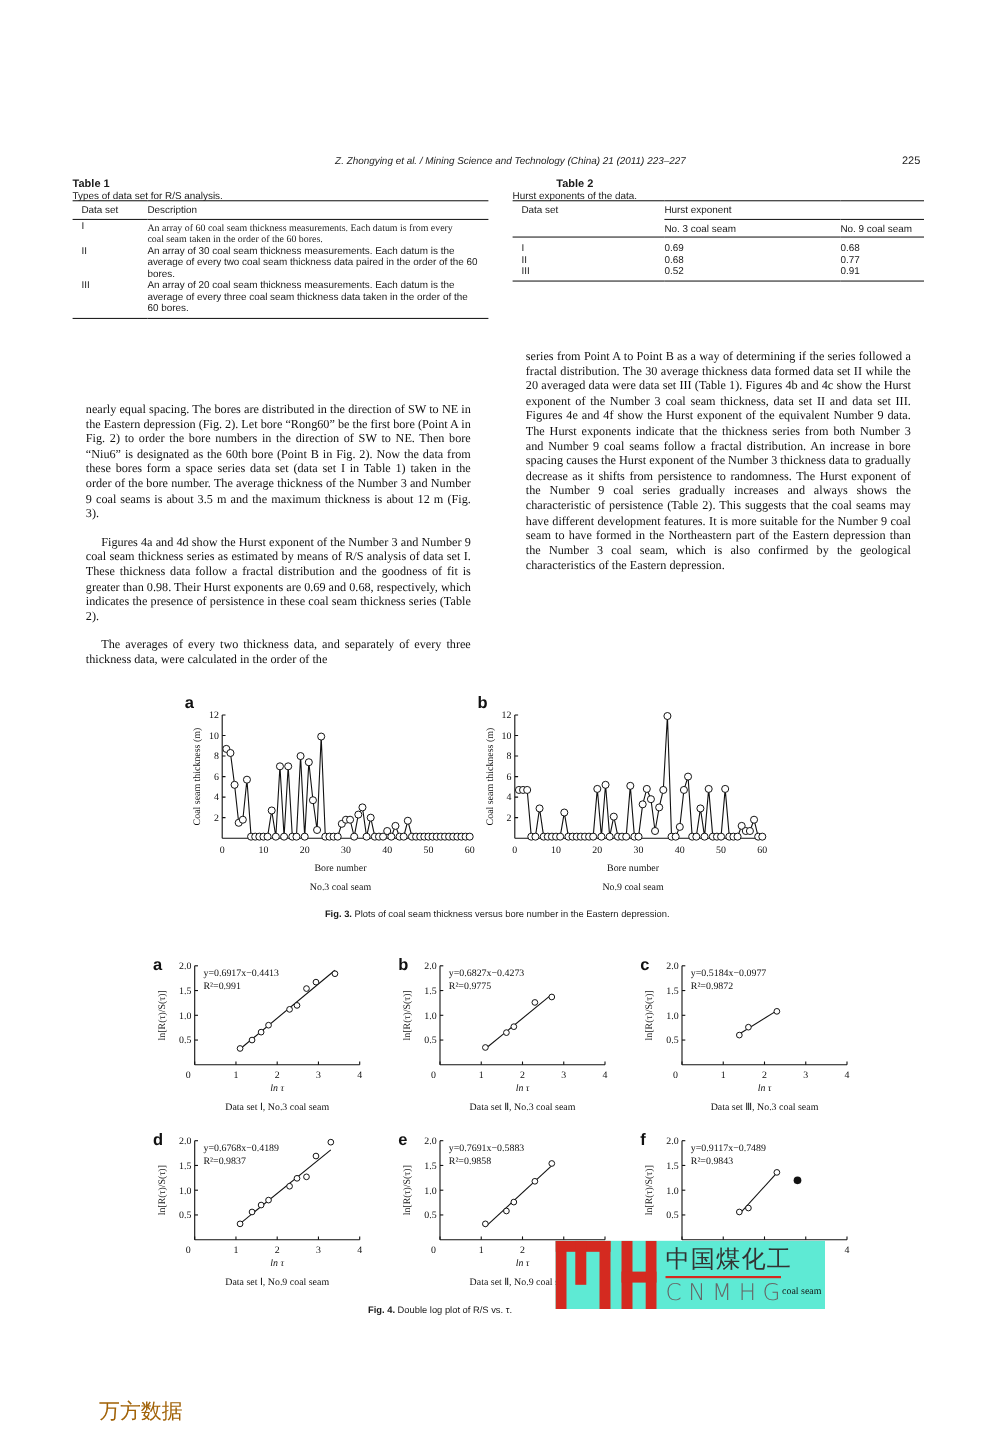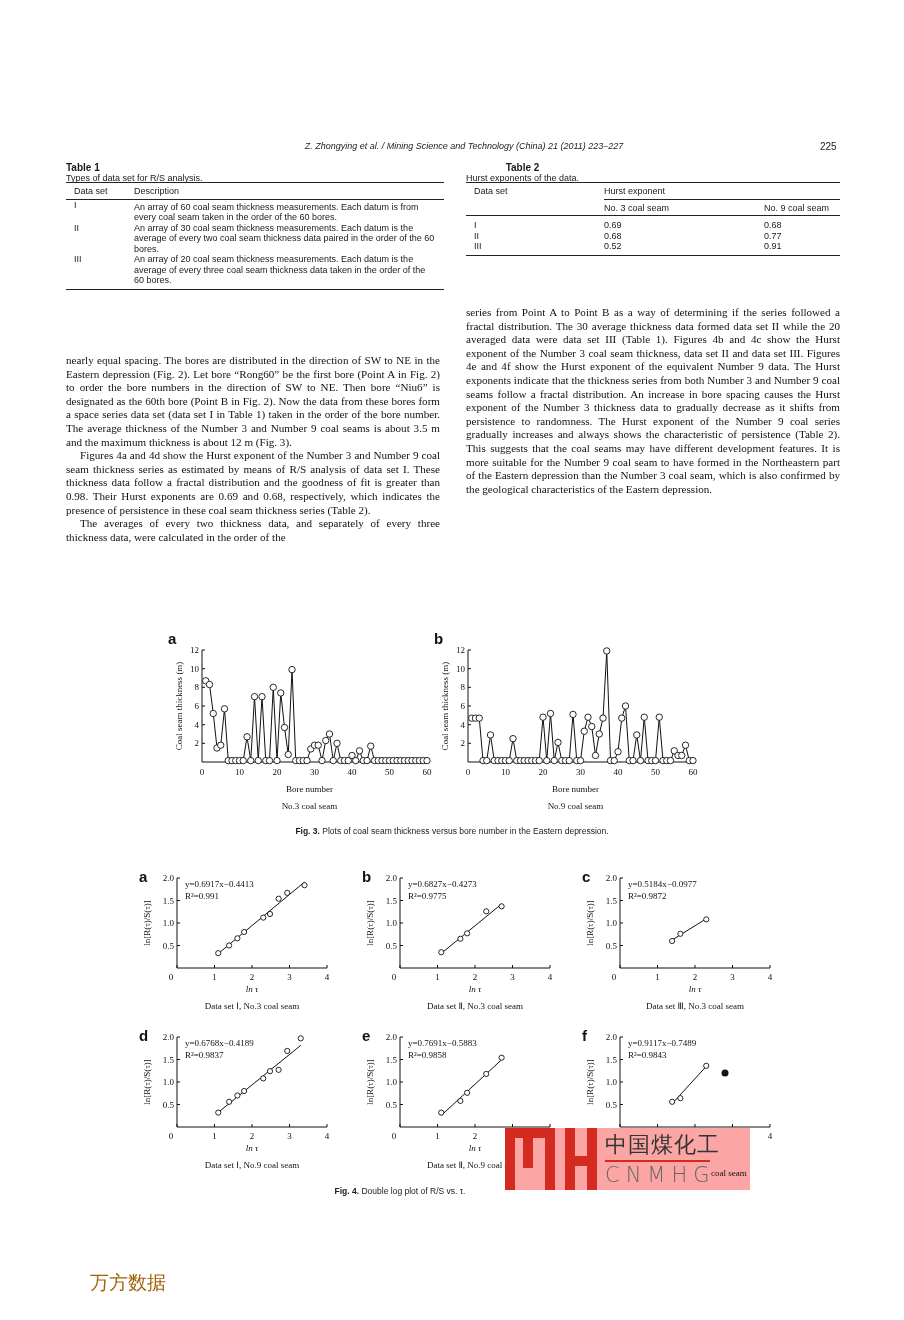--- a/index.html
+++ b/index.html
@@ -11,21 +11,21 @@
   .tbl-cap{font-size:9px;}
   table{border-collapse:collapse;font-size:9px;line-height:10.5px;}
   .t1{top:182px;left:66px;width:378px;border-top:1.5px solid #222;border-bottom:1.5px solid #222;}
   .t1 th{font-weight:normal;text-align:left;padding:3px 0 2px 0;border-bottom:1px solid #222;}
   .t1 td{vertical-align:top;padding:0;}
   .t1 .c1{width:60px;padding-left:8px;}
   .t2{top:182px;left:466px;width:374px;border-top:1.5px solid #222;border-bottom:1.5px solid #222;}
   .t2 th{font-weight:normal;text-align:left;padding:3px 0 2px 0;}
   .t2 td{padding:0;}
   .col{font-family:"Liberation Serif",serif;font-size:11.1px;line-height:13.6px;text-align:justify;color:#111;}
-  .col p{margin:0;}
+  .col p{margin:12px;}
   .col .ind{text-indent:14px;}
   .fig3cap,.fig4cap{font-size:8.5px;}
   .serif{font-family:"Liberation Serif",serif;}
   svg text{font-family:"Liberation Serif",serif;fill:#111;}
   .plabel{font-family:"Liberation Sans",sans-serif;font-weight:bold;font-size:15px;}
   .wm-cn{font-family:"DejaVu Sans",sans-serif;}
 </style>
 </head>
 <body>
 
@@ -39,21 +39,21 @@
 <table class="abs t1">
   <thead>
     <tr>
       <th class="c1">Data set</th>
       <th>Description</th>
     </tr>
   </thead>
   <tbody>
     <tr>
       <td class="c1">I</td>
-      <td style="padding-right:18px;padding-top:2px;">An array of 60 coal seam thickness measurements. Each datum is from every coal seam taken in the order of the 60 bores.</td>
+      <td style="padding-right:18px;padding-top:2px;font-family:Liberation Serif, serif;">An array of 60 coal seam thickness measurements. Each datum is from every coal seam taken in the order of the 60 bores.</td>
     </tr>
     <tr>
       <td class="c1">II</td>
       <td style="padding-right:8px;">An array of 30 coal seam thickness measurements. Each datum is the average of every two coal seam thickness data paired in the order of the 60 bores.</td>
     </tr>
     <tr>
       <td class="c1">III</td>
       <td style="padding-right:18px;padding-bottom:3px;">An array of 20 coal seam thickness measurements. Each datum is the average of every three coal seam thickness data taken in the order of the 60 bores.</td>
     </tr>
   </tbody>
@@ -497,21 +497,21 @@
       <circle cx="550.375" cy="238.2" r="2.6" fill="#fff" stroke="#111" stroke-width="0.9"></circle>
       <circle cx="576.25" cy="205.8" r="2.6" fill="#fff" stroke="#111" stroke-width="0.9"></circle>
       <circle cx="595" cy="213" r="3.5" fill="#111"></circle>
     </g>
 </svg>
 <div class="abs fig4cap" style="top:1186px;left:0;width:800px;text-align:center;">
   <b>Fig. 4.</b>
   <span>Double log plot of R/S vs. τ.</span>
 </div>
 
-<div class="abs" style="top:1128px;left:505px;width:245px;height:62px;background:#fca5a5;">
+<div class="abs" style="top:1128px;left:505px;width:245px;height:62px;background:#5eead4;">
   <svg width="92" height="62" style="position:absolute;left:0;top:0;">
     <g id="wm-logo" fill="#d42a20">
       <rect x="0" y="0" width="10" height="62"></rect>
       <rect x="0" y="0" width="50" height="10"></rect>
       <rect x="40" y="0" width="10" height="62"></rect>
       <rect x="18" y="0" width="10" height="40"></rect>
       <rect x="60" y="0" width="10" height="62"></rect>
       <rect x="60" y="28" width="32" height="10"></rect>
       <rect x="82" y="0" width="10" height="62"></rect>
     </g>

